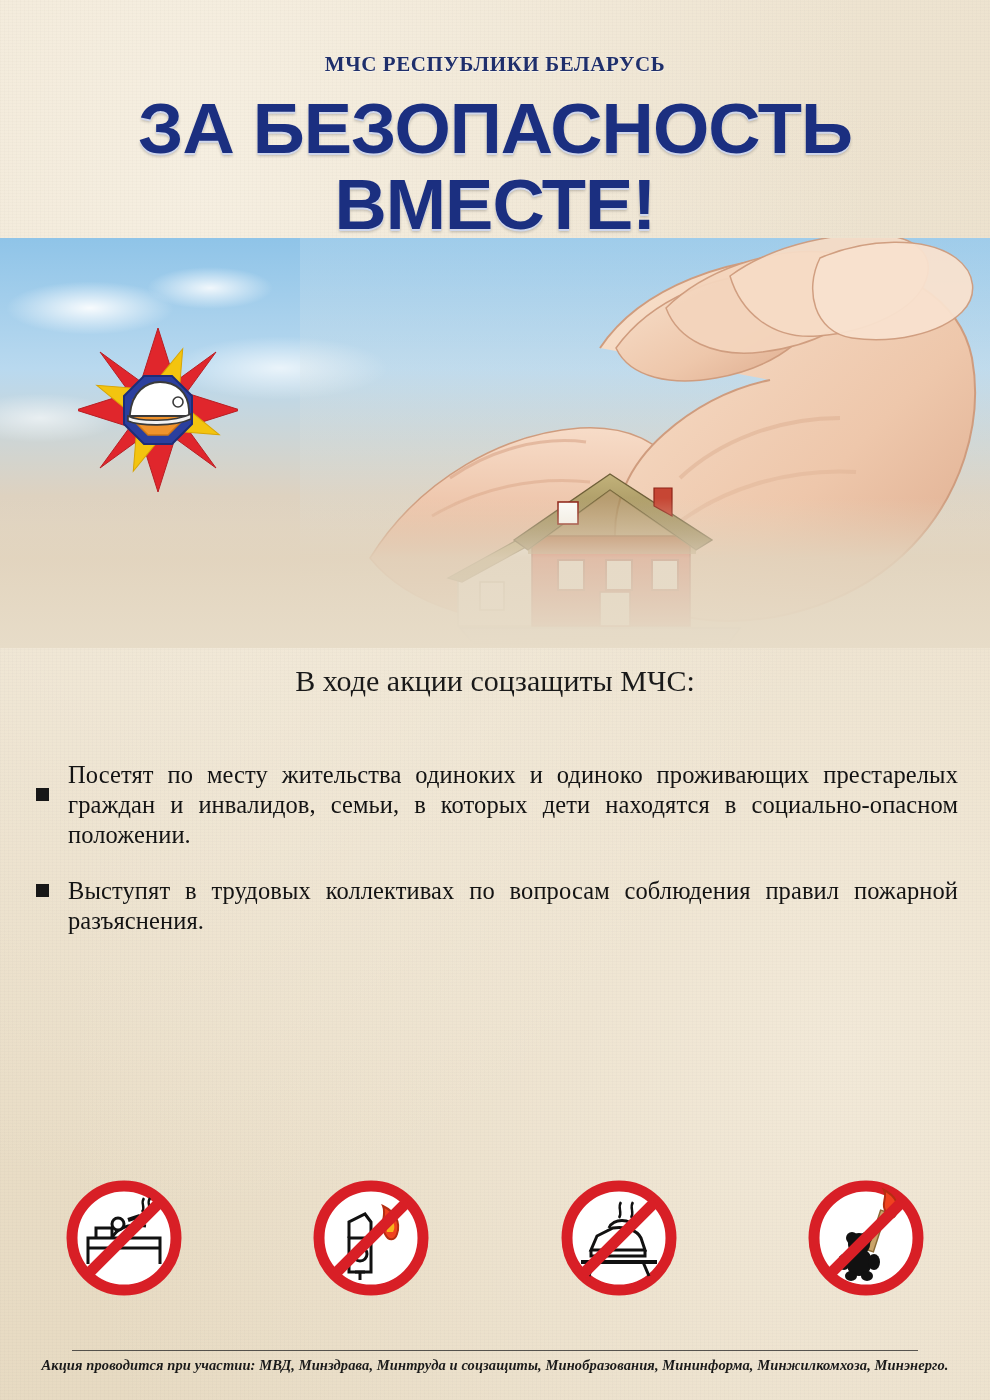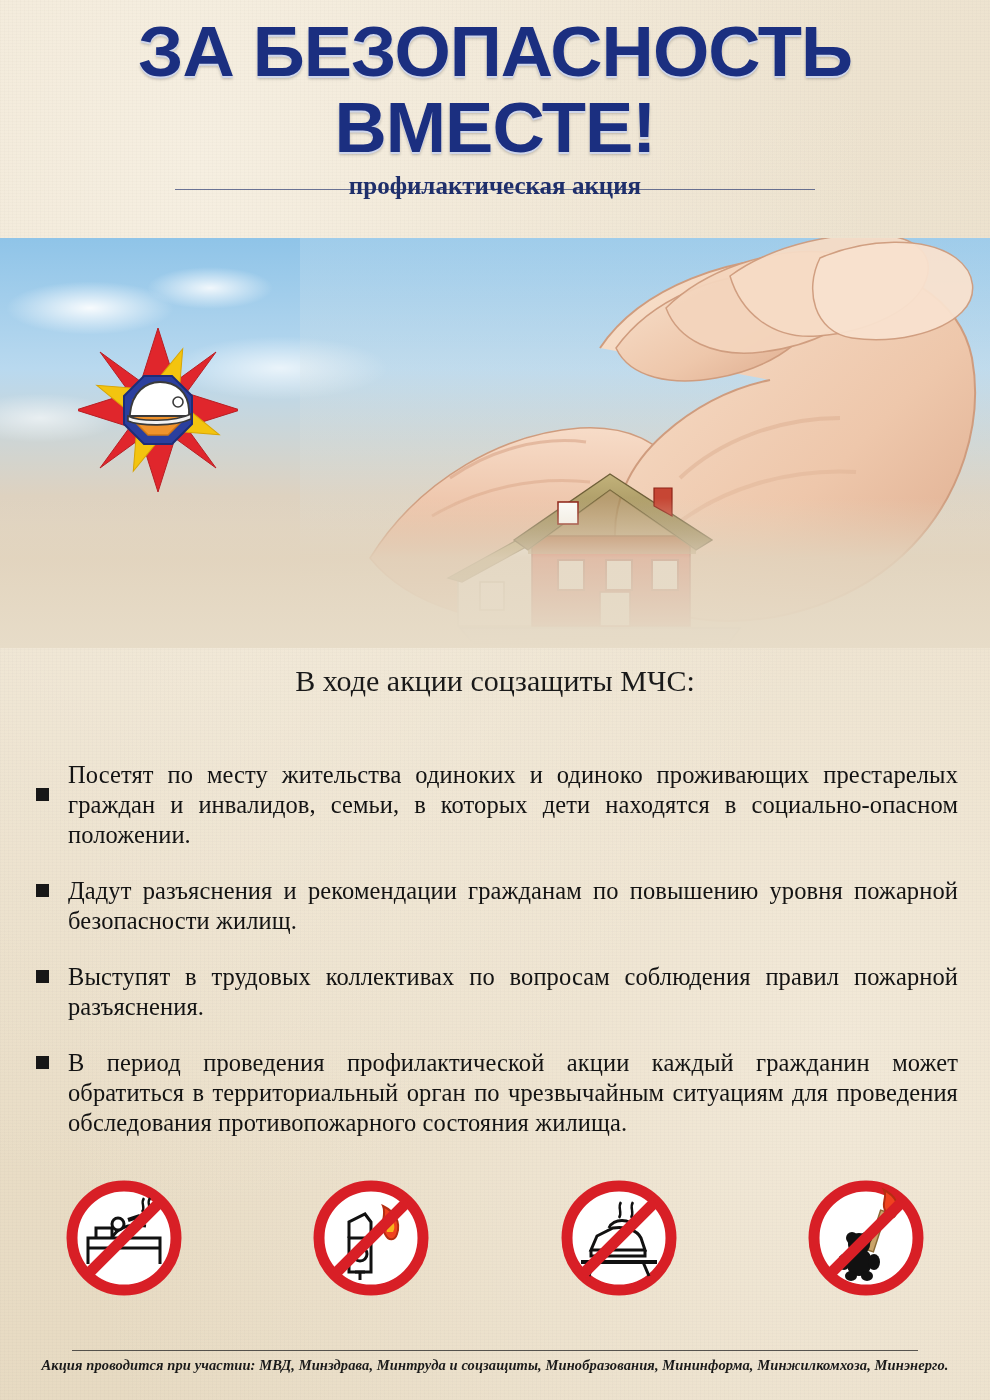--- a/index.html
+++ b/index.html
@@ -226,20 +226,21 @@
     letter-spacing: 0.1px;
   }
 </style>
 </head>
 <body>
 
 <div class="poster">
   <div class="grain"></div>
 
   <div class="header">
+    <div class="org-line">МЧС РЕСПУБЛИКИ БЕЛАРУСЬ</div>
     <div class="main-title">ЗА БЕЗОПАСНОСТЬ ВМЕСТЕ!</div>
     <div class="subtitle-wrap">
       <div class="subtitle-rule"></div>
       <div class="subtitle">
         <span class="bg"></span>
         <span>профилактическая акция</span>
       </div>
     </div>
   </div>
 
@@ -363,31 +364,23 @@
     <div class="ground-blur"></div>
   </div>
 
   <div class="lead">В ходе акции соцзащиты МЧС:</div>
 
   <div class="bullets">
     <div class="bullet b1">
       <div class="marker"></div>
       <div class="text">Посетят по месту жительства одиноких и одиноко проживающих престарелых граждан и инвалидов, семьи, в которых дети находятся в социально-опасном положении.</div>
     </div>
-    <div class="bullet b2">
-      <div class="marker"></div>
-      <div class="text">Дадут разъяснения и рекомендации гражданам по повышению уровня пожарной безопасности жилищ.</div>
-    </div>
     <div class="bullet b3">
       <div class="marker"></div>
       <div class="text">Выступят в трудовых коллективах по вопросам соблюдения правил пожарной разъяснения.</div>
-    </div>
-    <div class="bullet b4">
-      <div class="marker"></div>
-      <div class="text">В период проведения профилактической акции каждый гражданин может обратиться в территориальный орган по чрезвычайным ситуациям для проведения обследования противопожарного состояния жилища.</div>
     </div>
   </div>
 
   <div class="pictos">
 
     <svg class="picto" viewBox="0 0 124 124">
       <circle cx="62" cy="62" r="52" fill="#ffffff" stroke="#d81f26" stroke-width="11"></circle>
       <g stroke="#111" stroke-width="3" fill="none">
 
         <path d="M26,80 L26,62 L98,62 L98,80"></path>

